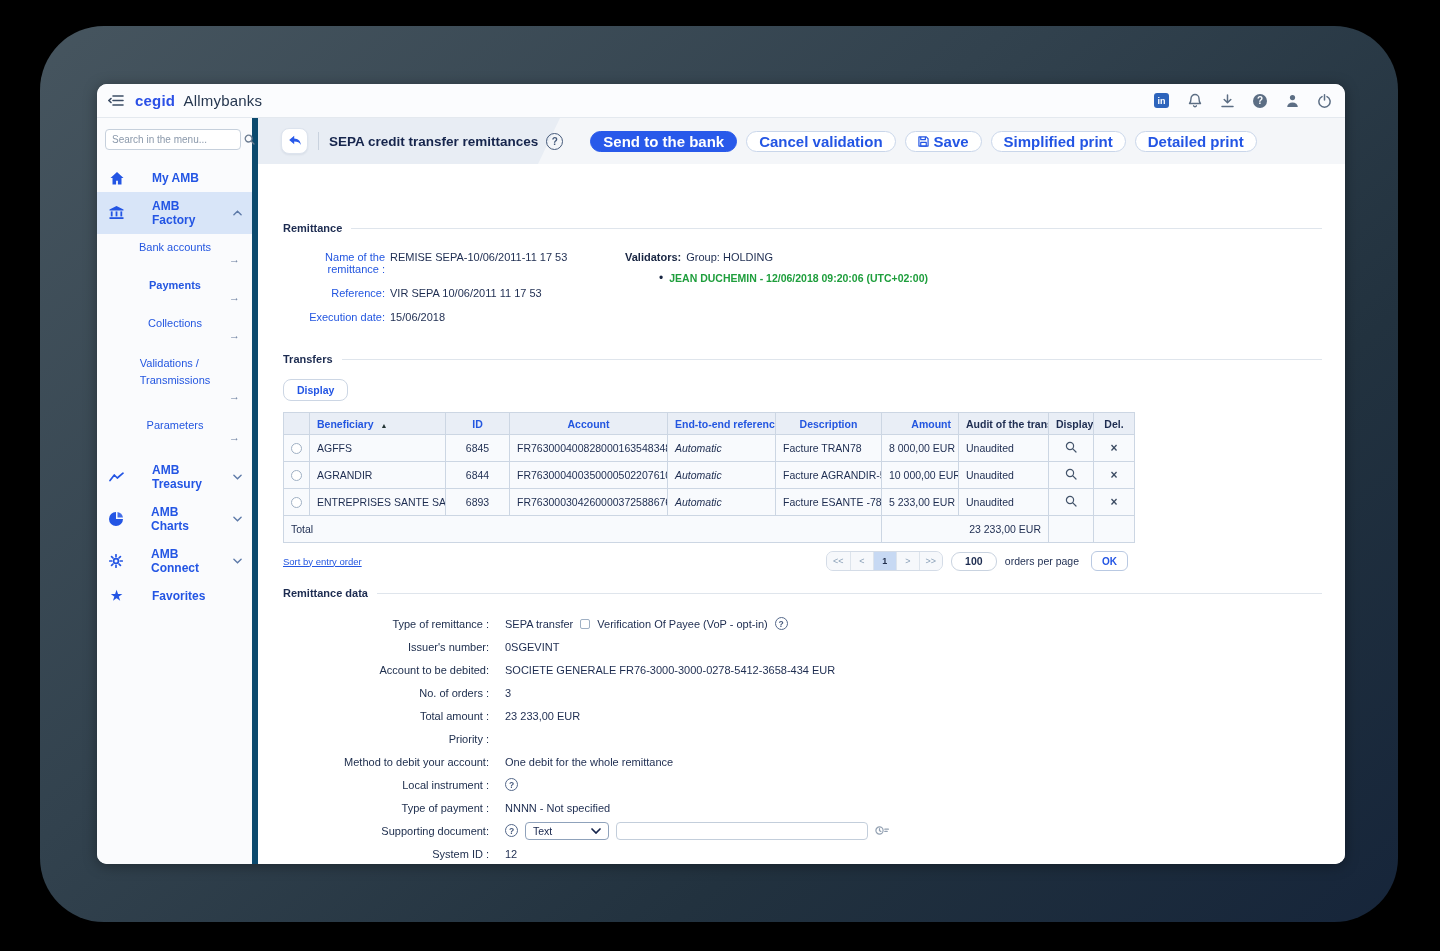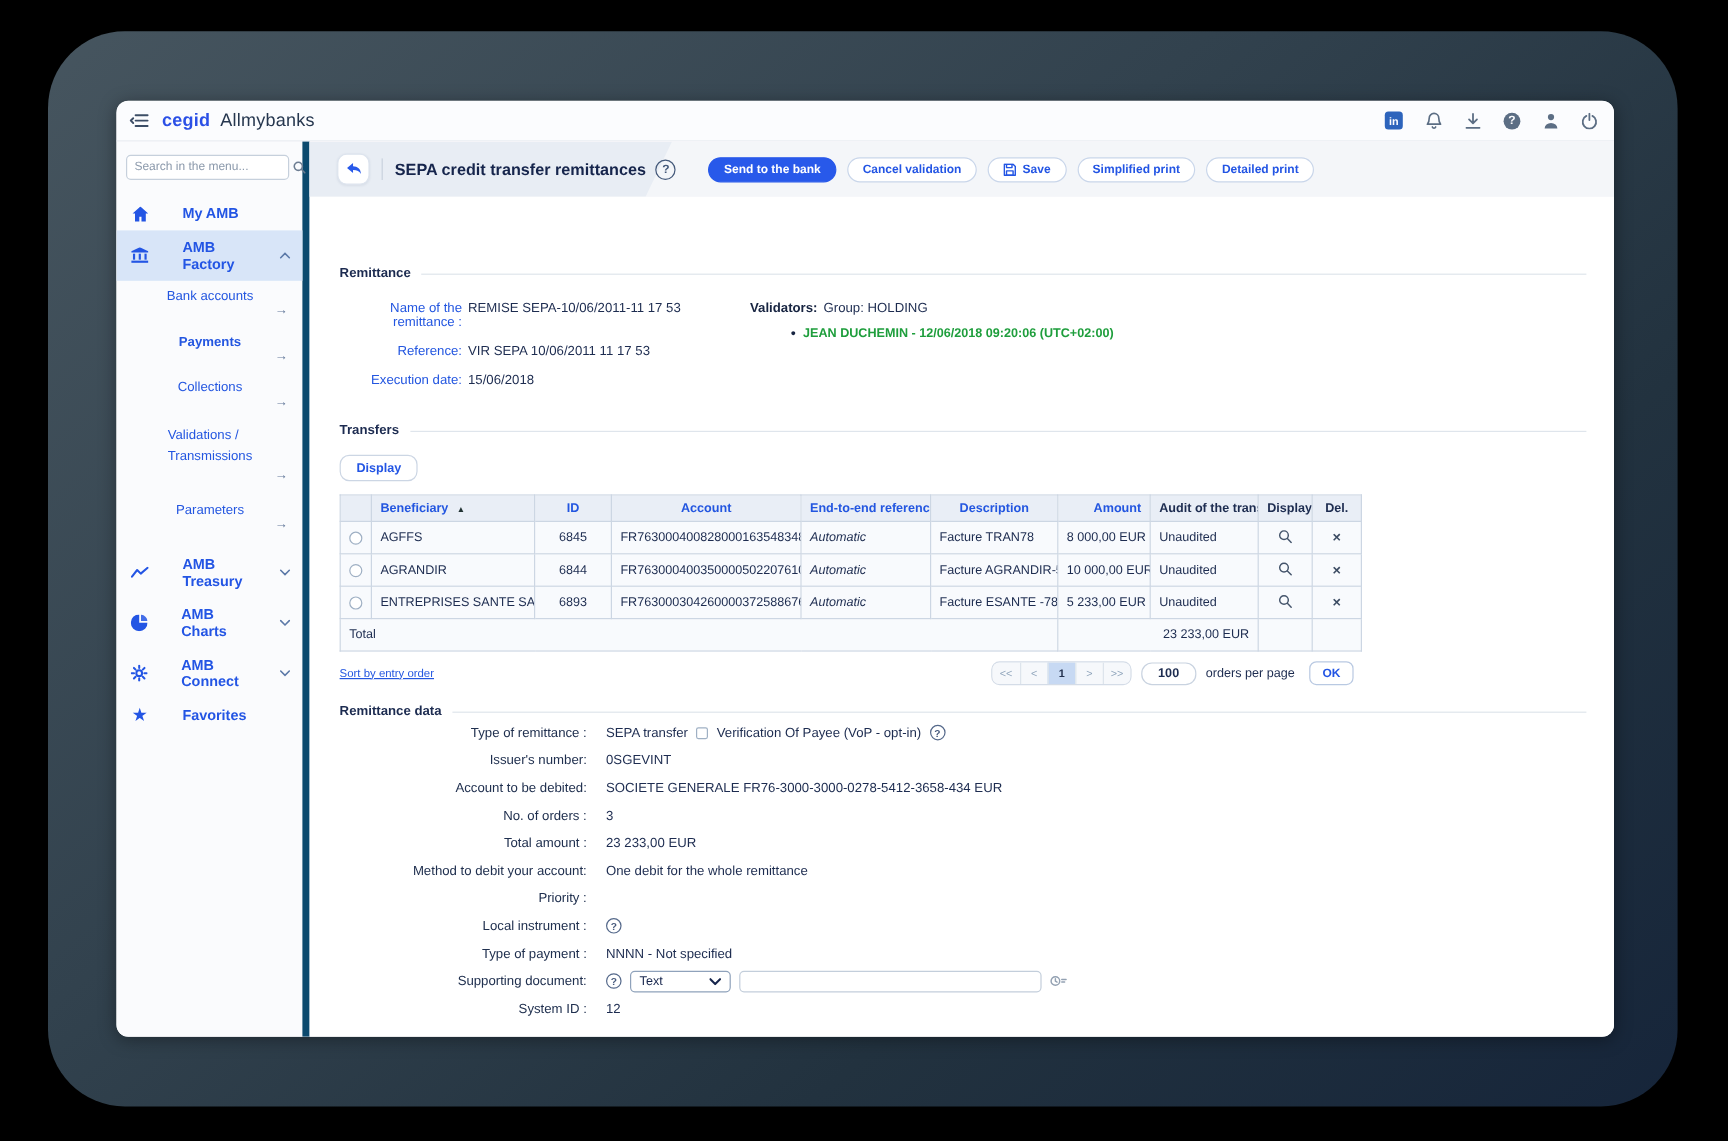--- a/index.html
+++ b/index.html
@@ -62,21 +62,21 @@
     clip-path:polygon(0 0,100% 0,calc(100% - 22px) 100%,0 100%); }
   .back-btn { position:relative; margin-left:23px; width:27px; height:26px; background:#fff;
     border:1px solid #dde4ee; border-radius:8px; display:flex; align-items:center;
     justify-content:center; color:#2859ea; cursor:pointer; box-shadow:0 1px 2px rgba(30,50,90,.08); }
   .title-sep { position:relative; width:1px; height:18px; background:#c9d2de; margin:0 10px; }
   .page-title { position:relative; font-size:13.5px; font-weight:bold; color:#16254c; }
   .title-help { position:relative; margin-left:8px; width:17px; height:17px; border-radius:50%;
     border:1.5px solid #44597a; color:#44597a; font-size:10px; font-weight:bold;
     display:flex; align-items:center; justify-content:center; cursor:pointer; }
   .actions { position:relative; display:flex; gap:9px; margin-left:27px; }
-  .btn { height:21px; border-radius:11px; font-size:10px; font-weight:bold; padding:0 12px;
+  .btn { height:21px; border-radius:11px; font-size:15px; font-weight:bold; padding:0 12px;
     display:flex; align-items:center; gap:5px; cursor:pointer; font-family:inherit; }
   .btn.primary { background:#2859ea; color:#fff; border:1px solid #2859ea; }
   .btn.secondary { background:#fff; color:#2355e4; border:1px solid #c9d6ea; }
 
   
   .content { flex:1; padding:14px 23px 0 25px; overflow:hidden; }
   .section-head { display:flex; align-items:center; gap:9px; margin-bottom:0; }
   .section-title { font-size:11px; font-weight:bold; color:#1c2b50; white-space:nowrap; }
   .section-rule { flex:1; height:1px; background:#dfe5ec; }
 
@@ -136,21 +136,21 @@
   .perpage-input { width:46px; height:19px; border:1px solid #c9d3e0; border-radius:9px;
     text-align:center; font-size:10.5px; font-weight:bold; color:#1d2c50; outline:none;
     font-family:inherit; background:#fff; }
   .perpage-label { font-size:10.5px; color:#1d2c50; }
   .ok-btn { height:20px; border-radius:6px; background:#fff; border:1px solid #b9c9e2;
     color:#2355e4; font-weight:bold; font-size:10px; padding:0 10px; cursor:pointer;
     font-family:inherit; margin-left:4px; }
 
   
   .rd-section { margin-top:16px; }
-  .rd-rows { }
+  .rd-rows { margin-top:13px; }
   .rd-row { display:flex; align-items:center; min-height:23px; font-size:11px; }
   .rd-label { width:206px; flex:0 0 206px; text-align:right; color:#20304f; }
   .rd-value { margin-left:16px; color:#1d2c50; display:flex; align-items:center; gap:7px; }
   .checkbox { display:inline-block; width:10px; height:10px; border:1px solid #9fb0c4;
     border-radius:2px; background:#fff; cursor:pointer; }
   .help-icon { display:inline-flex; width:13px; height:13px; border-radius:50%;
     border:1.2px solid #54688a; color:#46597c; font-size:8.5px; font-weight:bold;
     align-items:center; justify-content:center; cursor:pointer; flex:0 0 auto; }
   .sd-select { width:84px; height:18px; border:1px solid #8fa2bb; border-radius:4px;
     background:#fff; display:flex; align-items:center; padding:0 7px; cursor:pointer; }
@@ -533,28 +533,28 @@
                     <span>3</span>
                   </span>
               </div>
               <div class="rd-row">
                 <span class="rd-label">Total amount :</span>
                 <span class="rd-value">
                     <span>23 233,00 EUR</span>
                   </span>
               </div>
               <div class="rd-row">
-                <span class="rd-label">Method to debit your account:</span>
-                <span class="rd-value">
-                    <span>One debit for the whole remittance</span>
-                  </span>
-              </div>
-              <div class="rd-row">
                 <span class="rd-label">Priority :</span>
                 <span class="rd-value"></span>
+              </div>
+              <div class="rd-row">
+                <span class="rd-label">Method to debit your account:</span>
+                <span class="rd-value">
+                    <span>One debit for the whole remittance</span>
+                  </span>
               </div>
               <div class="rd-row">
                 <span class="rd-label">Local instrument :</span>
                 <span class="rd-value">
                   <span class="help-icon">?</span>
                 </span>
               </div>
               <div class="rd-row">
                 <span class="rd-label">Type of payment :</span>
                 <span class="rd-value">

